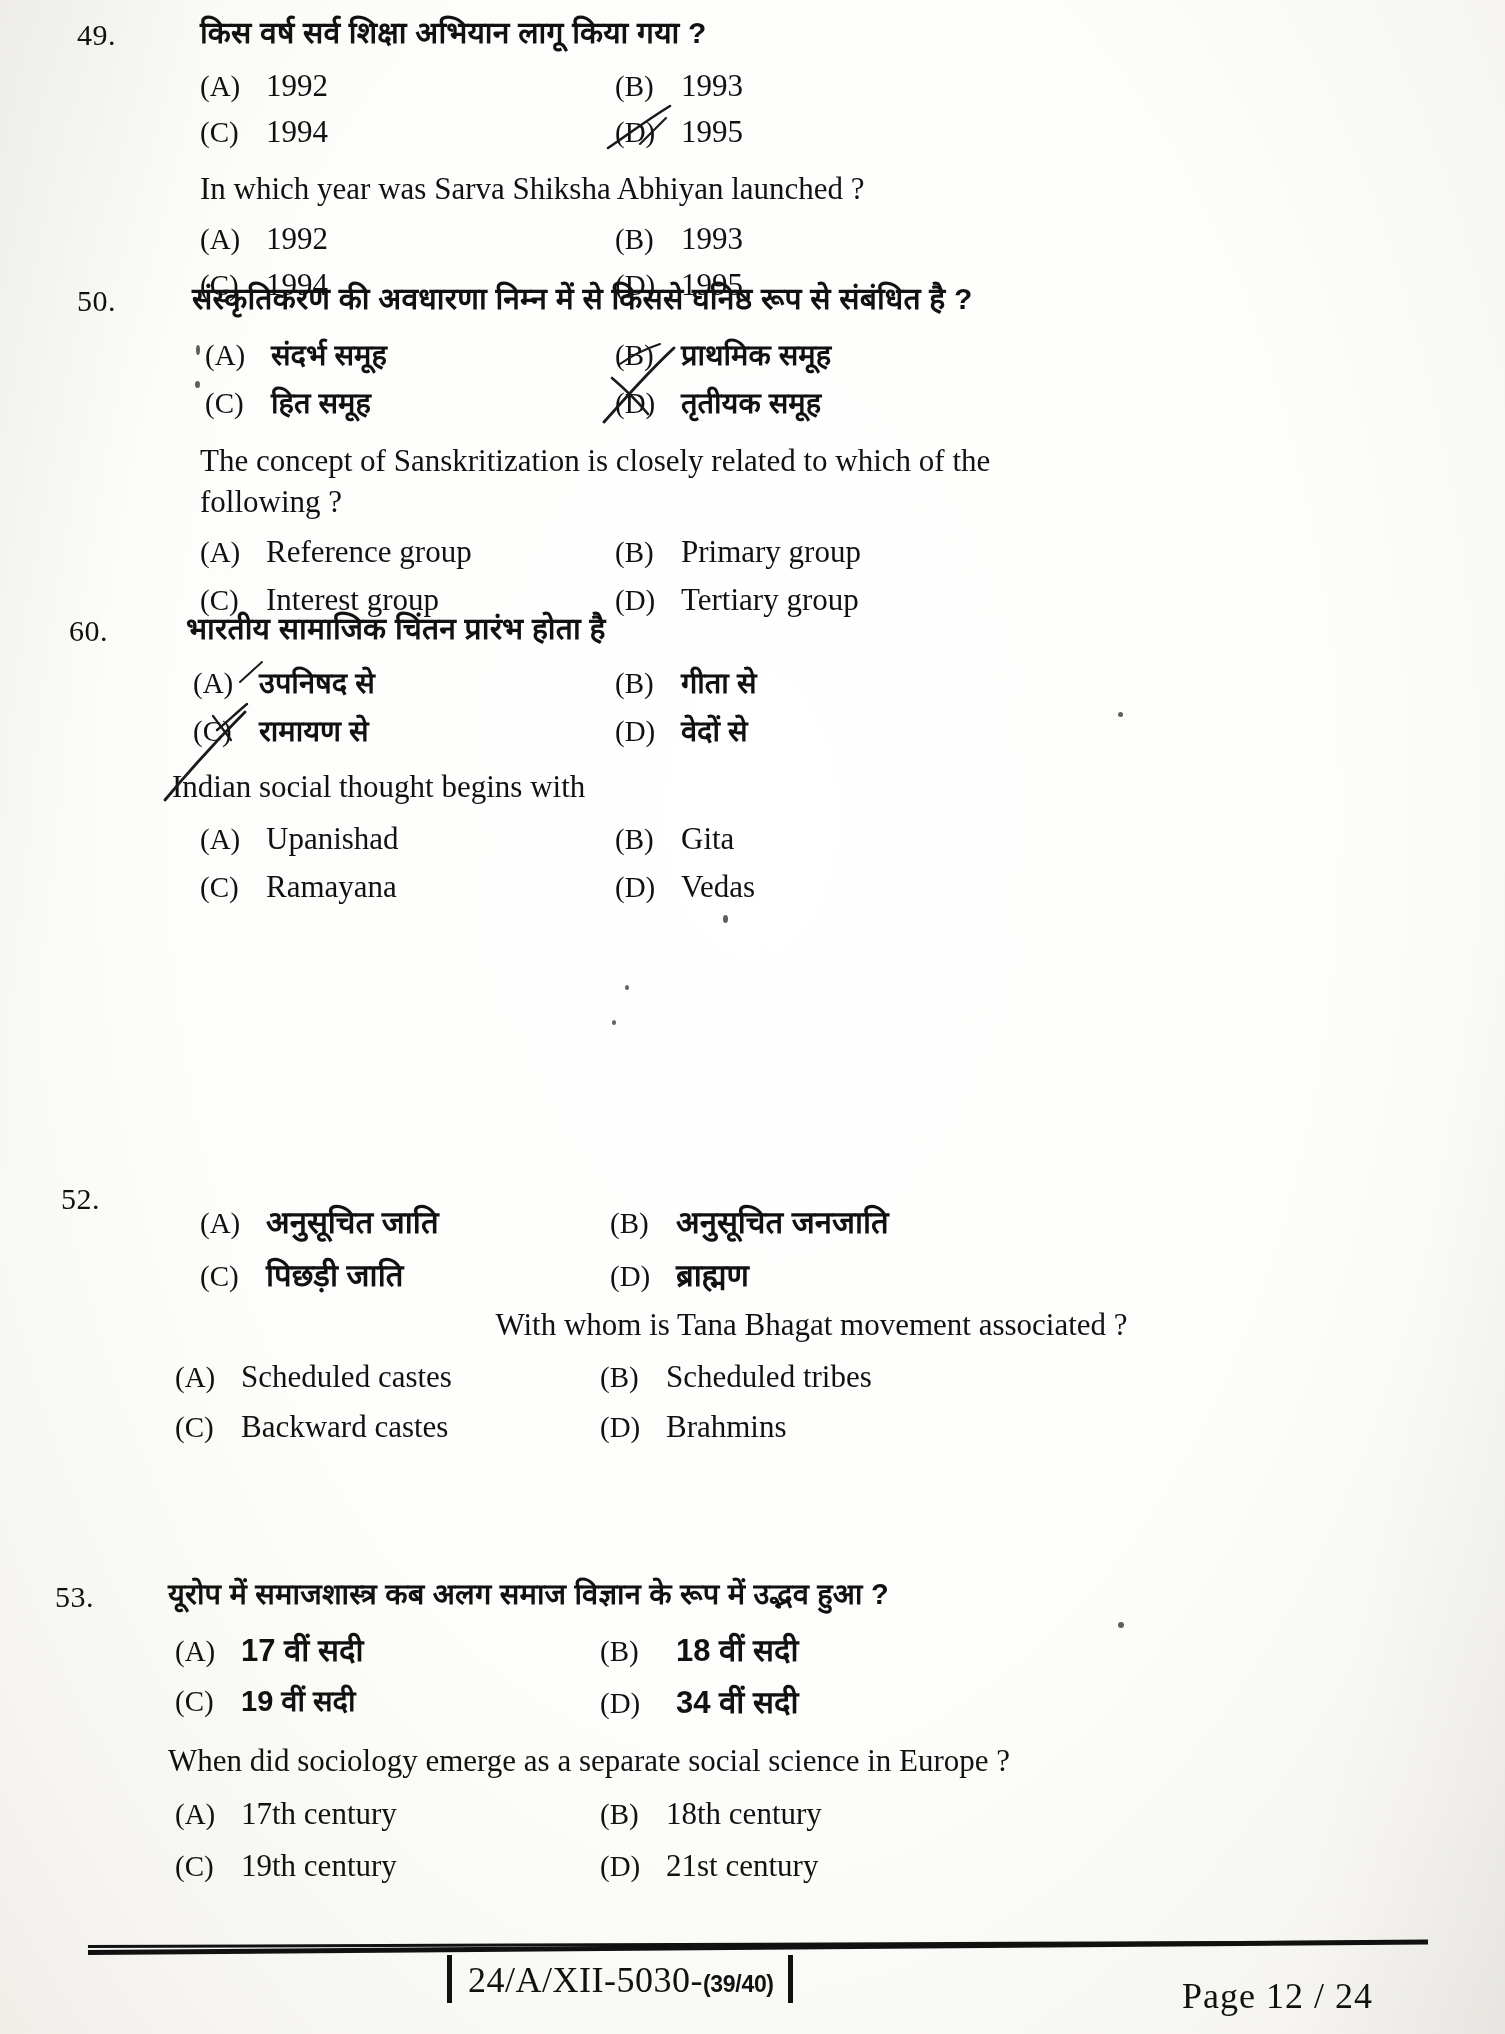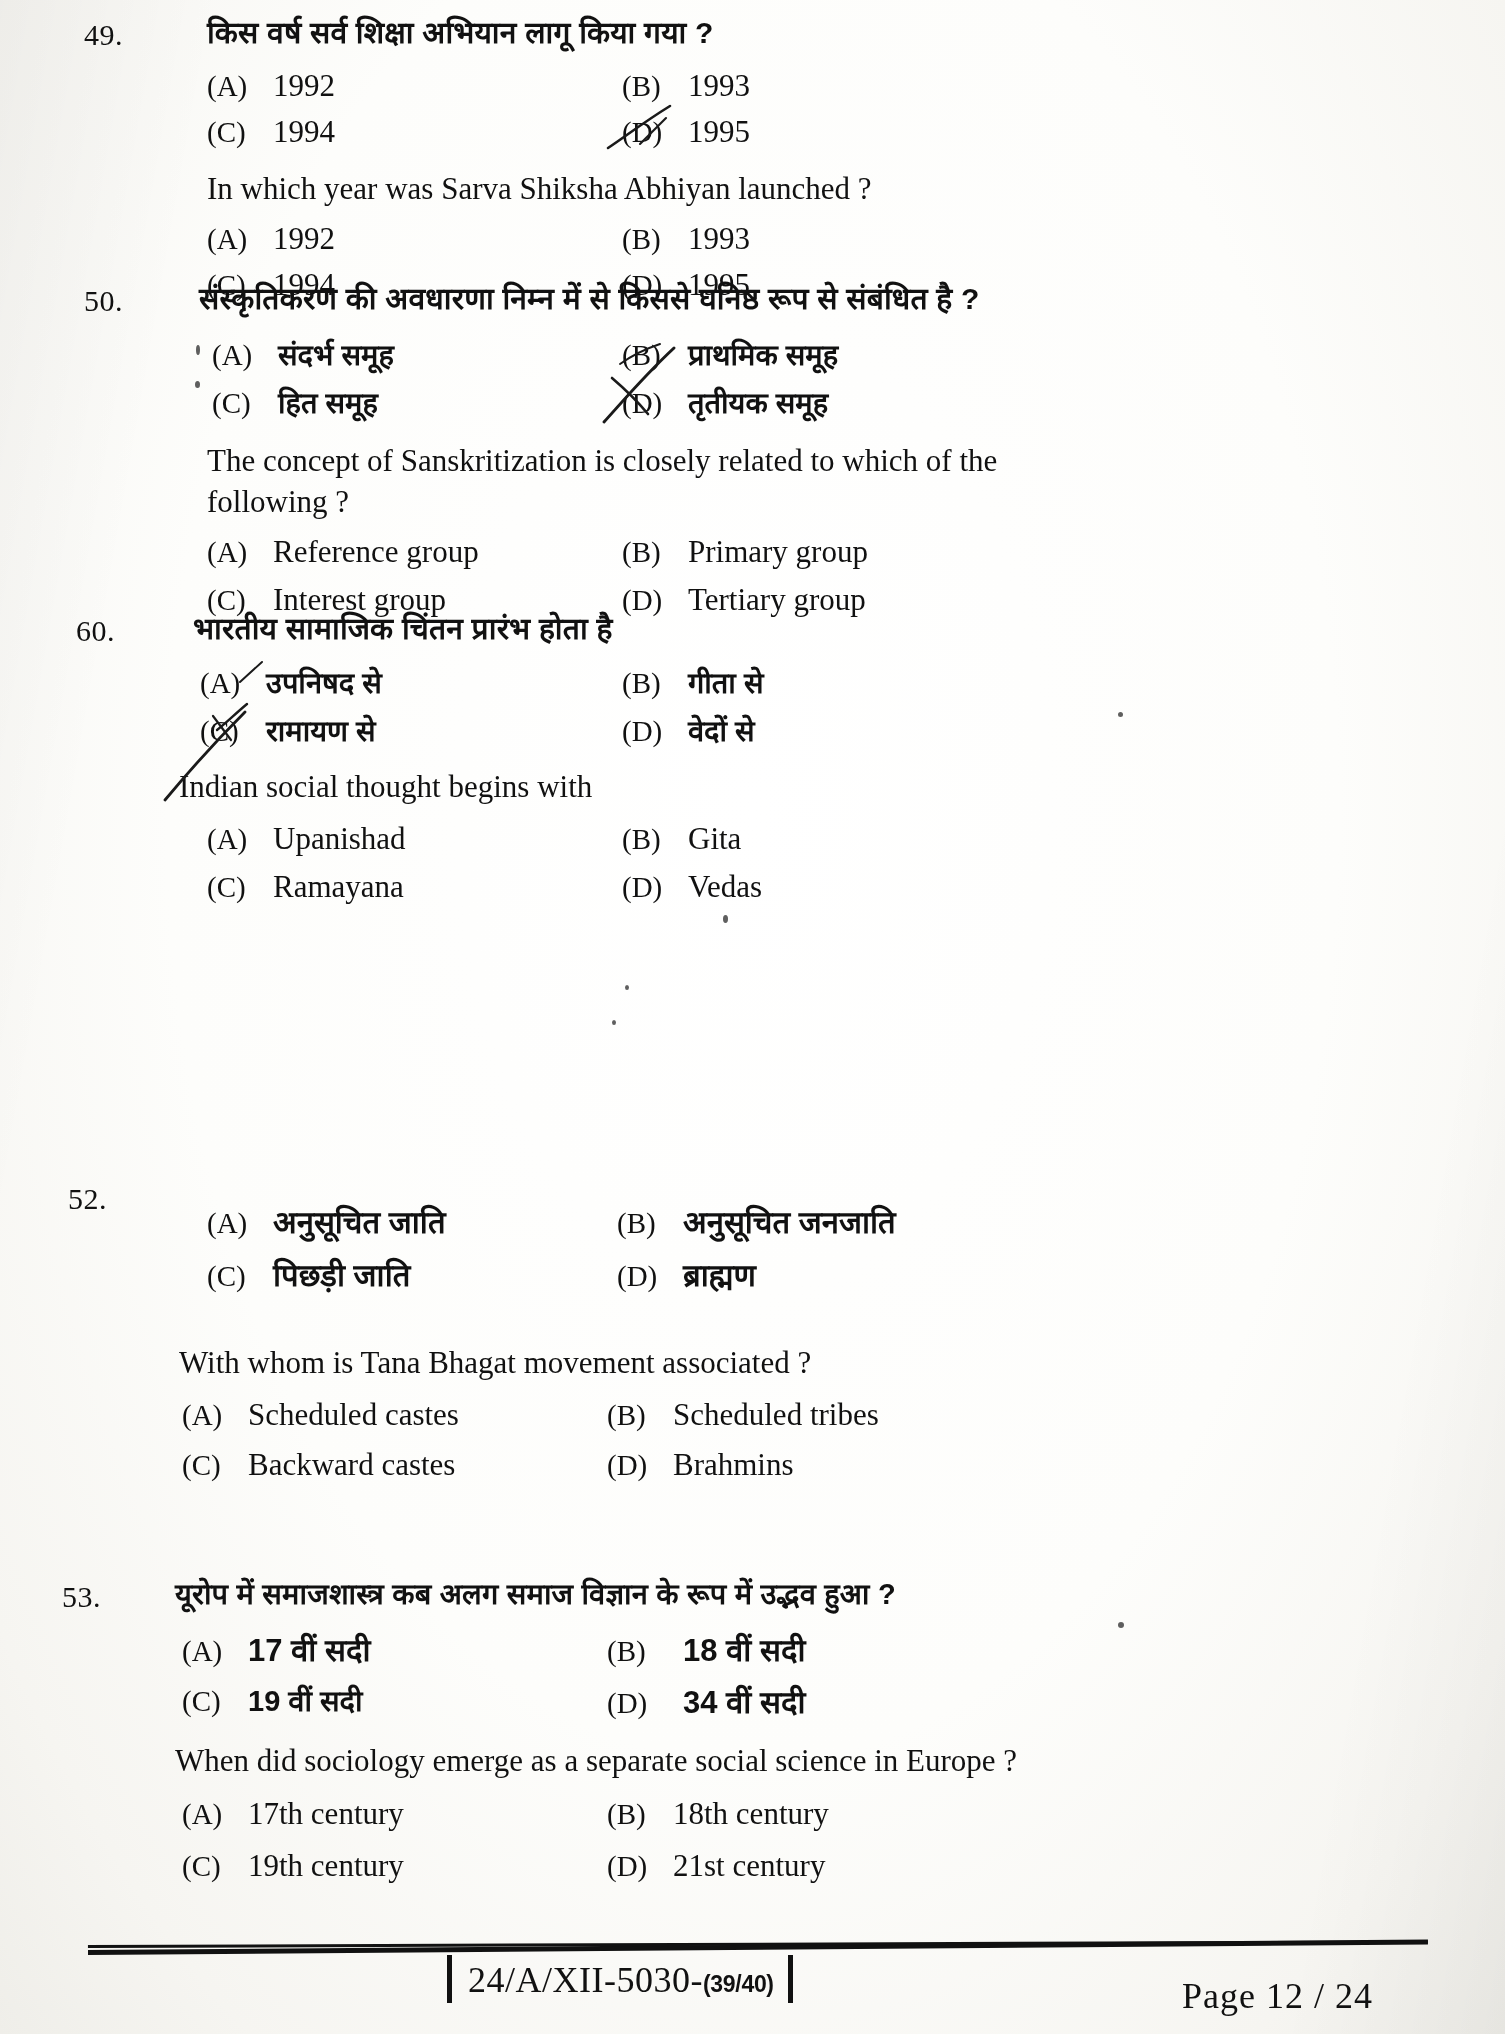--- a/index.html
+++ b/index.html
@@ -32,21 +32,21 @@
   }
 
   .content {
     position: absolute;
     left: 0; top: 0;
     width: 1505px;
     height: 2034px;
   }
 
   
-  .qblock { position: absolute; left: 7px; width: 1451px; }
+  .qblock { position: absolute; left: 0; width: 1451px; }
 
   .qline {
     position: relative;
     display: flex;
     align-items: flex-start;
   }
   .qnum {
     position: absolute;
     width: 86px;
     text-align: right;
@@ -361,21 +361,21 @@
           <span class="lab">(C)</span>
           <span class="val-hi" style="font-size:31px;">पिछड़ी जाति</span>
         </div>
         <div class="opt colB" style="left:610px;">
           <span class="lab">(D)</span>
           <span class="val-hi" style="font-size:31px;">ब्राह्मण</span>
         </div>
       </div>
     </div>
 
-    <div class="qline" style="margin-top:38px;">
+    <div class="qline" style="justify-content:center;">
       <span class="qtext-en" style="margin-left:172px;">With whom is Tana Bhagat movement associated ?</span>
     </div>
 
     <div class="opts" style="margin-top:16px;">
       <div class="optrow" style="height:50px;">
         <div class="opt colA" style="left:175px;">
           <span class="lab">(A)</span>
           <span class="val-en">Scheduled castes</span>
         </div>
         <div class="opt colB" style="left:600px;">

